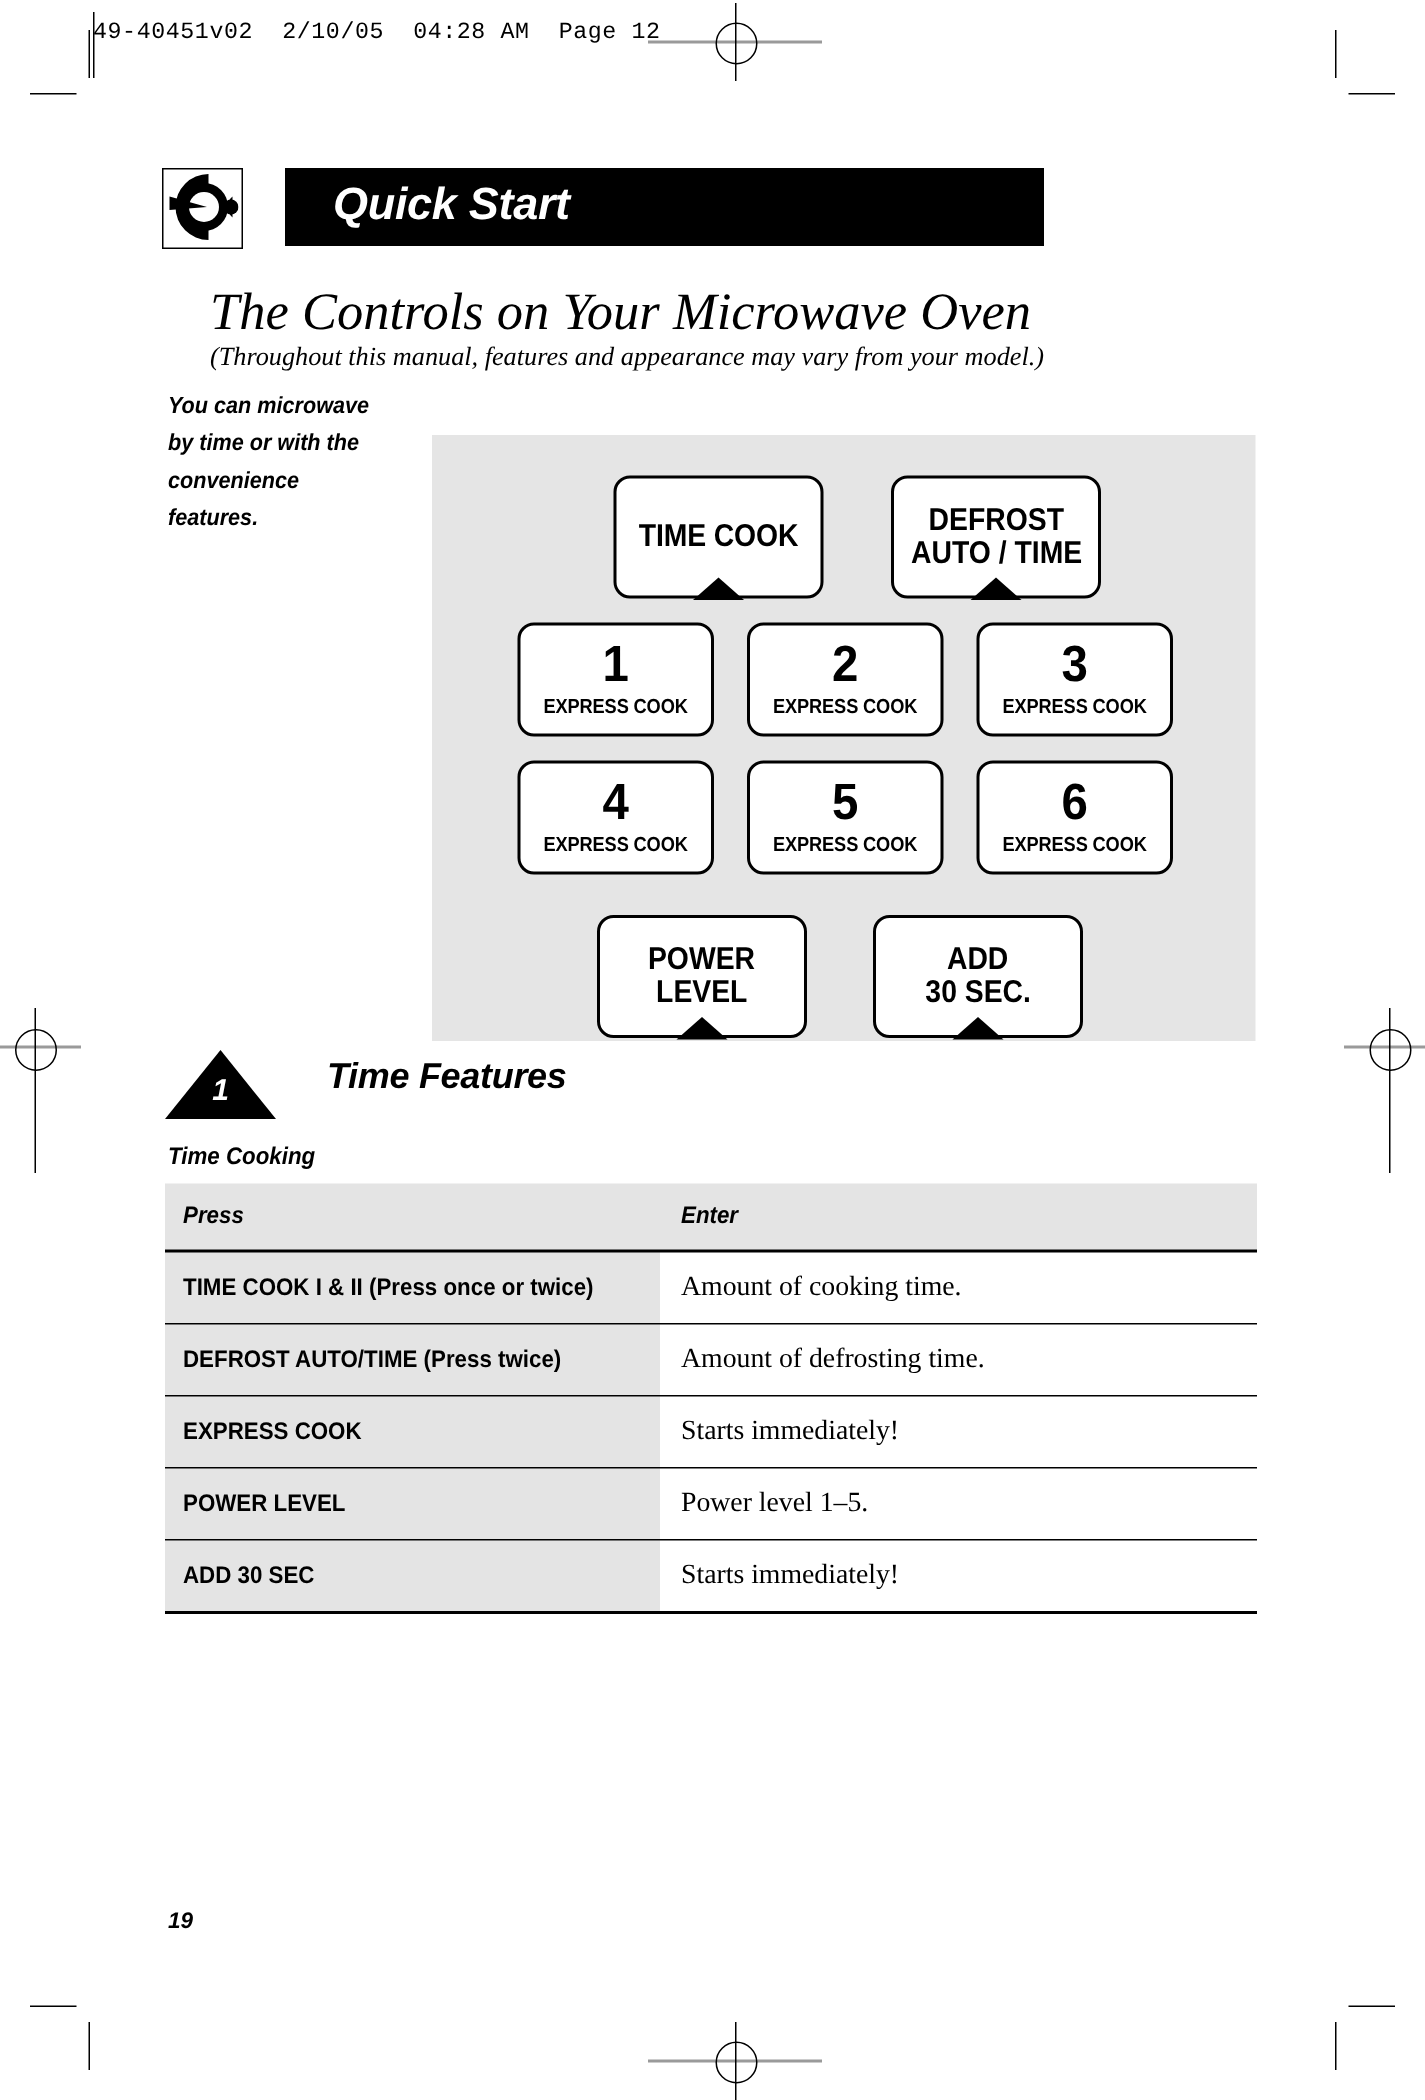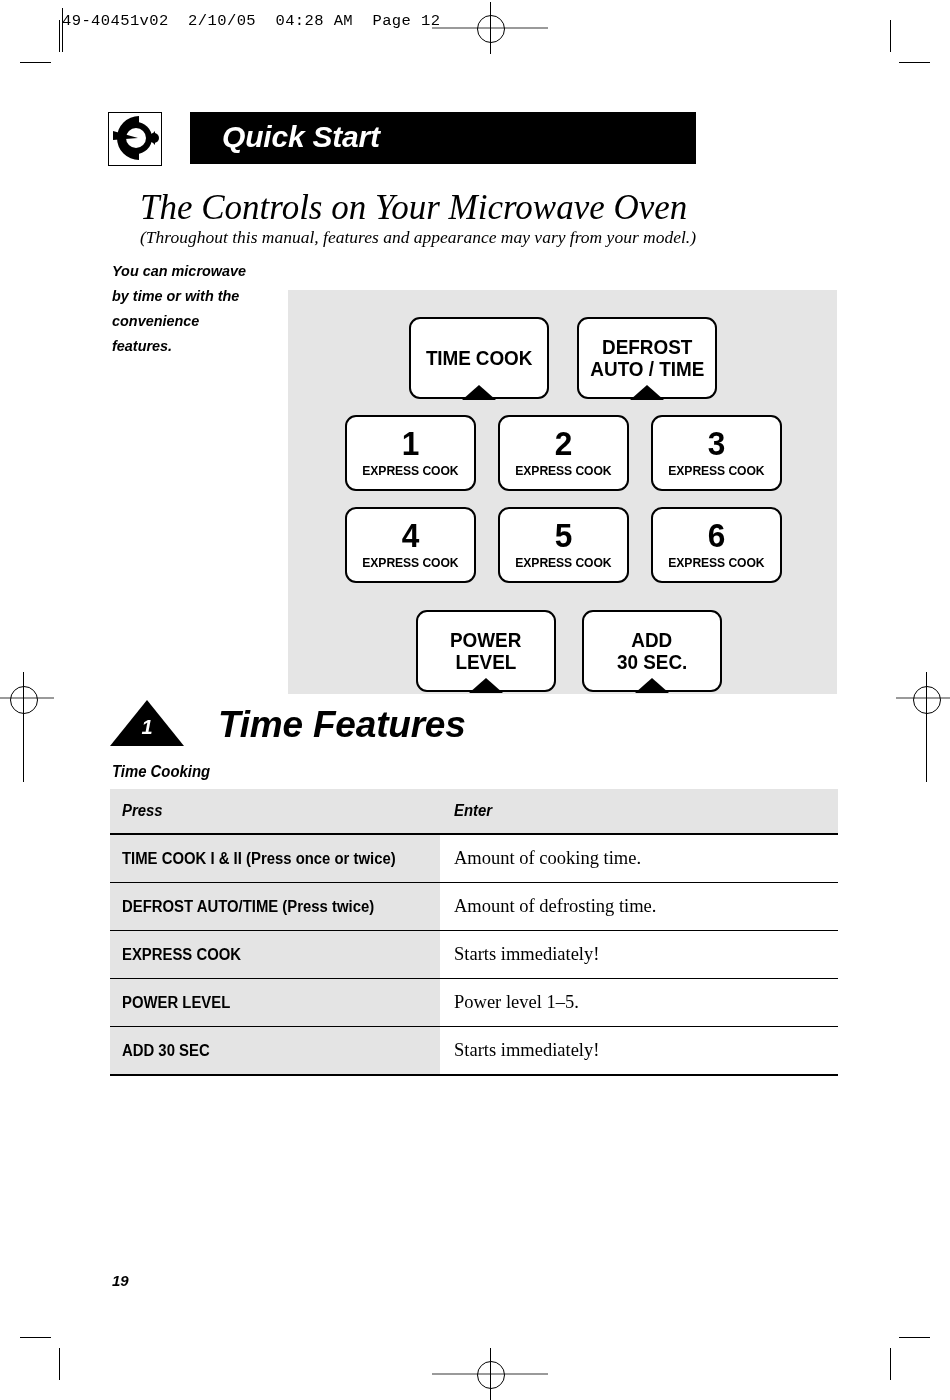--- a/index.html
+++ b/index.html
@@ -252,21 +252,21 @@
     text-align: center;
     color: #fff;
     font-size: 20px;
     font-weight: bold;
     font-style: italic;
   }
   .step-title {
     position: absolute;
     left: 108px;
     top: 4px;
-    font-size: 37px;
+    font-size: 24px;
     font-weight: bold;
     font-style: italic;
     color: #000;
     letter-spacing: -0.2px;
   }
   .sec-sub {
     position: absolute;
     left: 112px;
     top: 763px;
     font-size: 16px;
@@ -420,21 +420,21 @@
   <div class="sub-title">(Throughout this manual, features and appearance may vary from your model.)</div>
 
   <div class="side-note">You can microwave by time or with the convenience features.</div>
 
   <div class="panel">
 
     <div class="btn btn-wide" style="left:121px; top:27px;">
       <div class="lbl" style="font-size:21px;">TIME COOK</div>
       <div class="notch"></div>
     </div>
-    <div class="btn btn-wide" style="left:289px; top:27px;">
+    <div class="btn btn-wide" style="left:306px; top:27px;">
       <div class="lbl-2" style="font-size:21px;">DEFROST</div>
       <div class="lbl-2" style="font-size:21px;">AUTO / TIME</div>
       <div class="notch"></div>
     </div>
 
     <div class="btn btn-num" style="left:57px; top:125px;">
       <div class="num">1</div>
       <div class="sub">EXPRESS COOK</div>
     </div>
     <div class="btn btn-num" style="left:210px; top:125px;">
@@ -452,21 +452,21 @@
     </div>
     <div class="btn btn-num" style="left:210px; top:217px;">
       <div class="num">5</div>
       <div class="sub">EXPRESS COOK</div>
     </div>
     <div class="btn btn-num" style="left:363px; top:217px;">
       <div class="num">6</div>
       <div class="sub">EXPRESS COOK</div>
     </div>
 
-    <div class="btn btn-wide" style="left:128px; top:320px;">
+    <div class="btn btn-wide" style="left:110px; top:320px;">
       <div class="lbl-2" style="font-size:21px;">POWER</div>
       <div class="lbl-2" style="font-size:21px;">LEVEL</div>
       <div class="notch"></div>
     </div>
     <div class="btn btn-wide" style="left:294px; top:320px;">
       <div class="lbl-2" style="font-size:21px;">ADD</div>
       <div class="lbl-2" style="font-size:21px;">30 SEC.</div>
       <div class="notch"></div>
     </div>
   </div>

